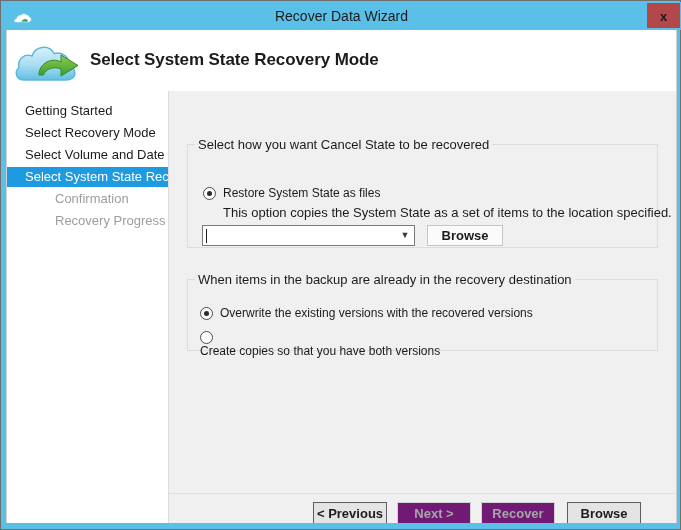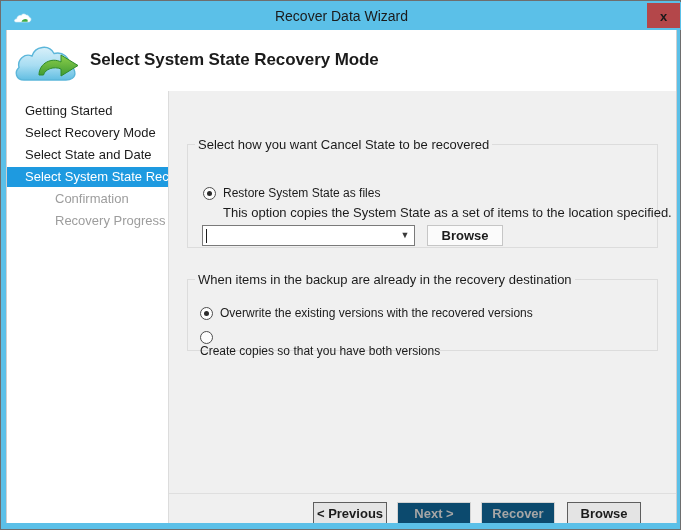--- a/index.html
+++ b/index.html
@@ -252,21 +252,21 @@
     border: 1px solid #9a9a9a;
     cursor: pointer;
     padding: 0;
     font-weight: bold;
   }
   .btn.emphasis {
     border: 1px solid #5e5e5e;
   }
   .btn.disabled {
     color: #a6a6a6;
-    background: #0c4a6e;
+    background: #701a75;
     border: 1px solid #d3d3d3;
     cursor: default;
   }
   .btn.flat {
     background: #fbfbfb;
     border: 1px solid #c6c6c6;
   }
 
   
   .footer-sep {
@@ -325,21 +325,21 @@
           <path d="M27 39 C27 27 40 21 49 26 L49 19 L66 29.5 L49 40 L49 33
                    C42 30 33 33 31.5 39 Z" fill="url(#ag)" stroke="#2f8a2a" stroke-width="1"></path>
         </svg>
       </span>
       <div class="header-title">Select System State Recovery Mode</div>
     </div>
 
     <div class="sidebar">
       <div class="nav-item" style="top:10px;">Getting Started</div>
       <div class="nav-item" style="top:32px;">Select Recovery Mode</div>
-      <div class="nav-item" style="top:54px;">Select State and Date</div>
+      <div class="nav-item" style="top:54px;">Select Volume and Date</div>
       <div class="nav-item selected" style="top:76px;">Select System State Reco...</div>
       <div class="nav-item disabled" style="top:98px;">Confirmation</div>
       <div class="nav-item disabled" style="top:120px;">Recovery Progress</div>
     </div>
 
     <div class="main">
 
       <div class="groupbox" id="group-recovery-mode">
         <span class="legend">Select how you want Cancel State to be recovered</span>
       </div>

